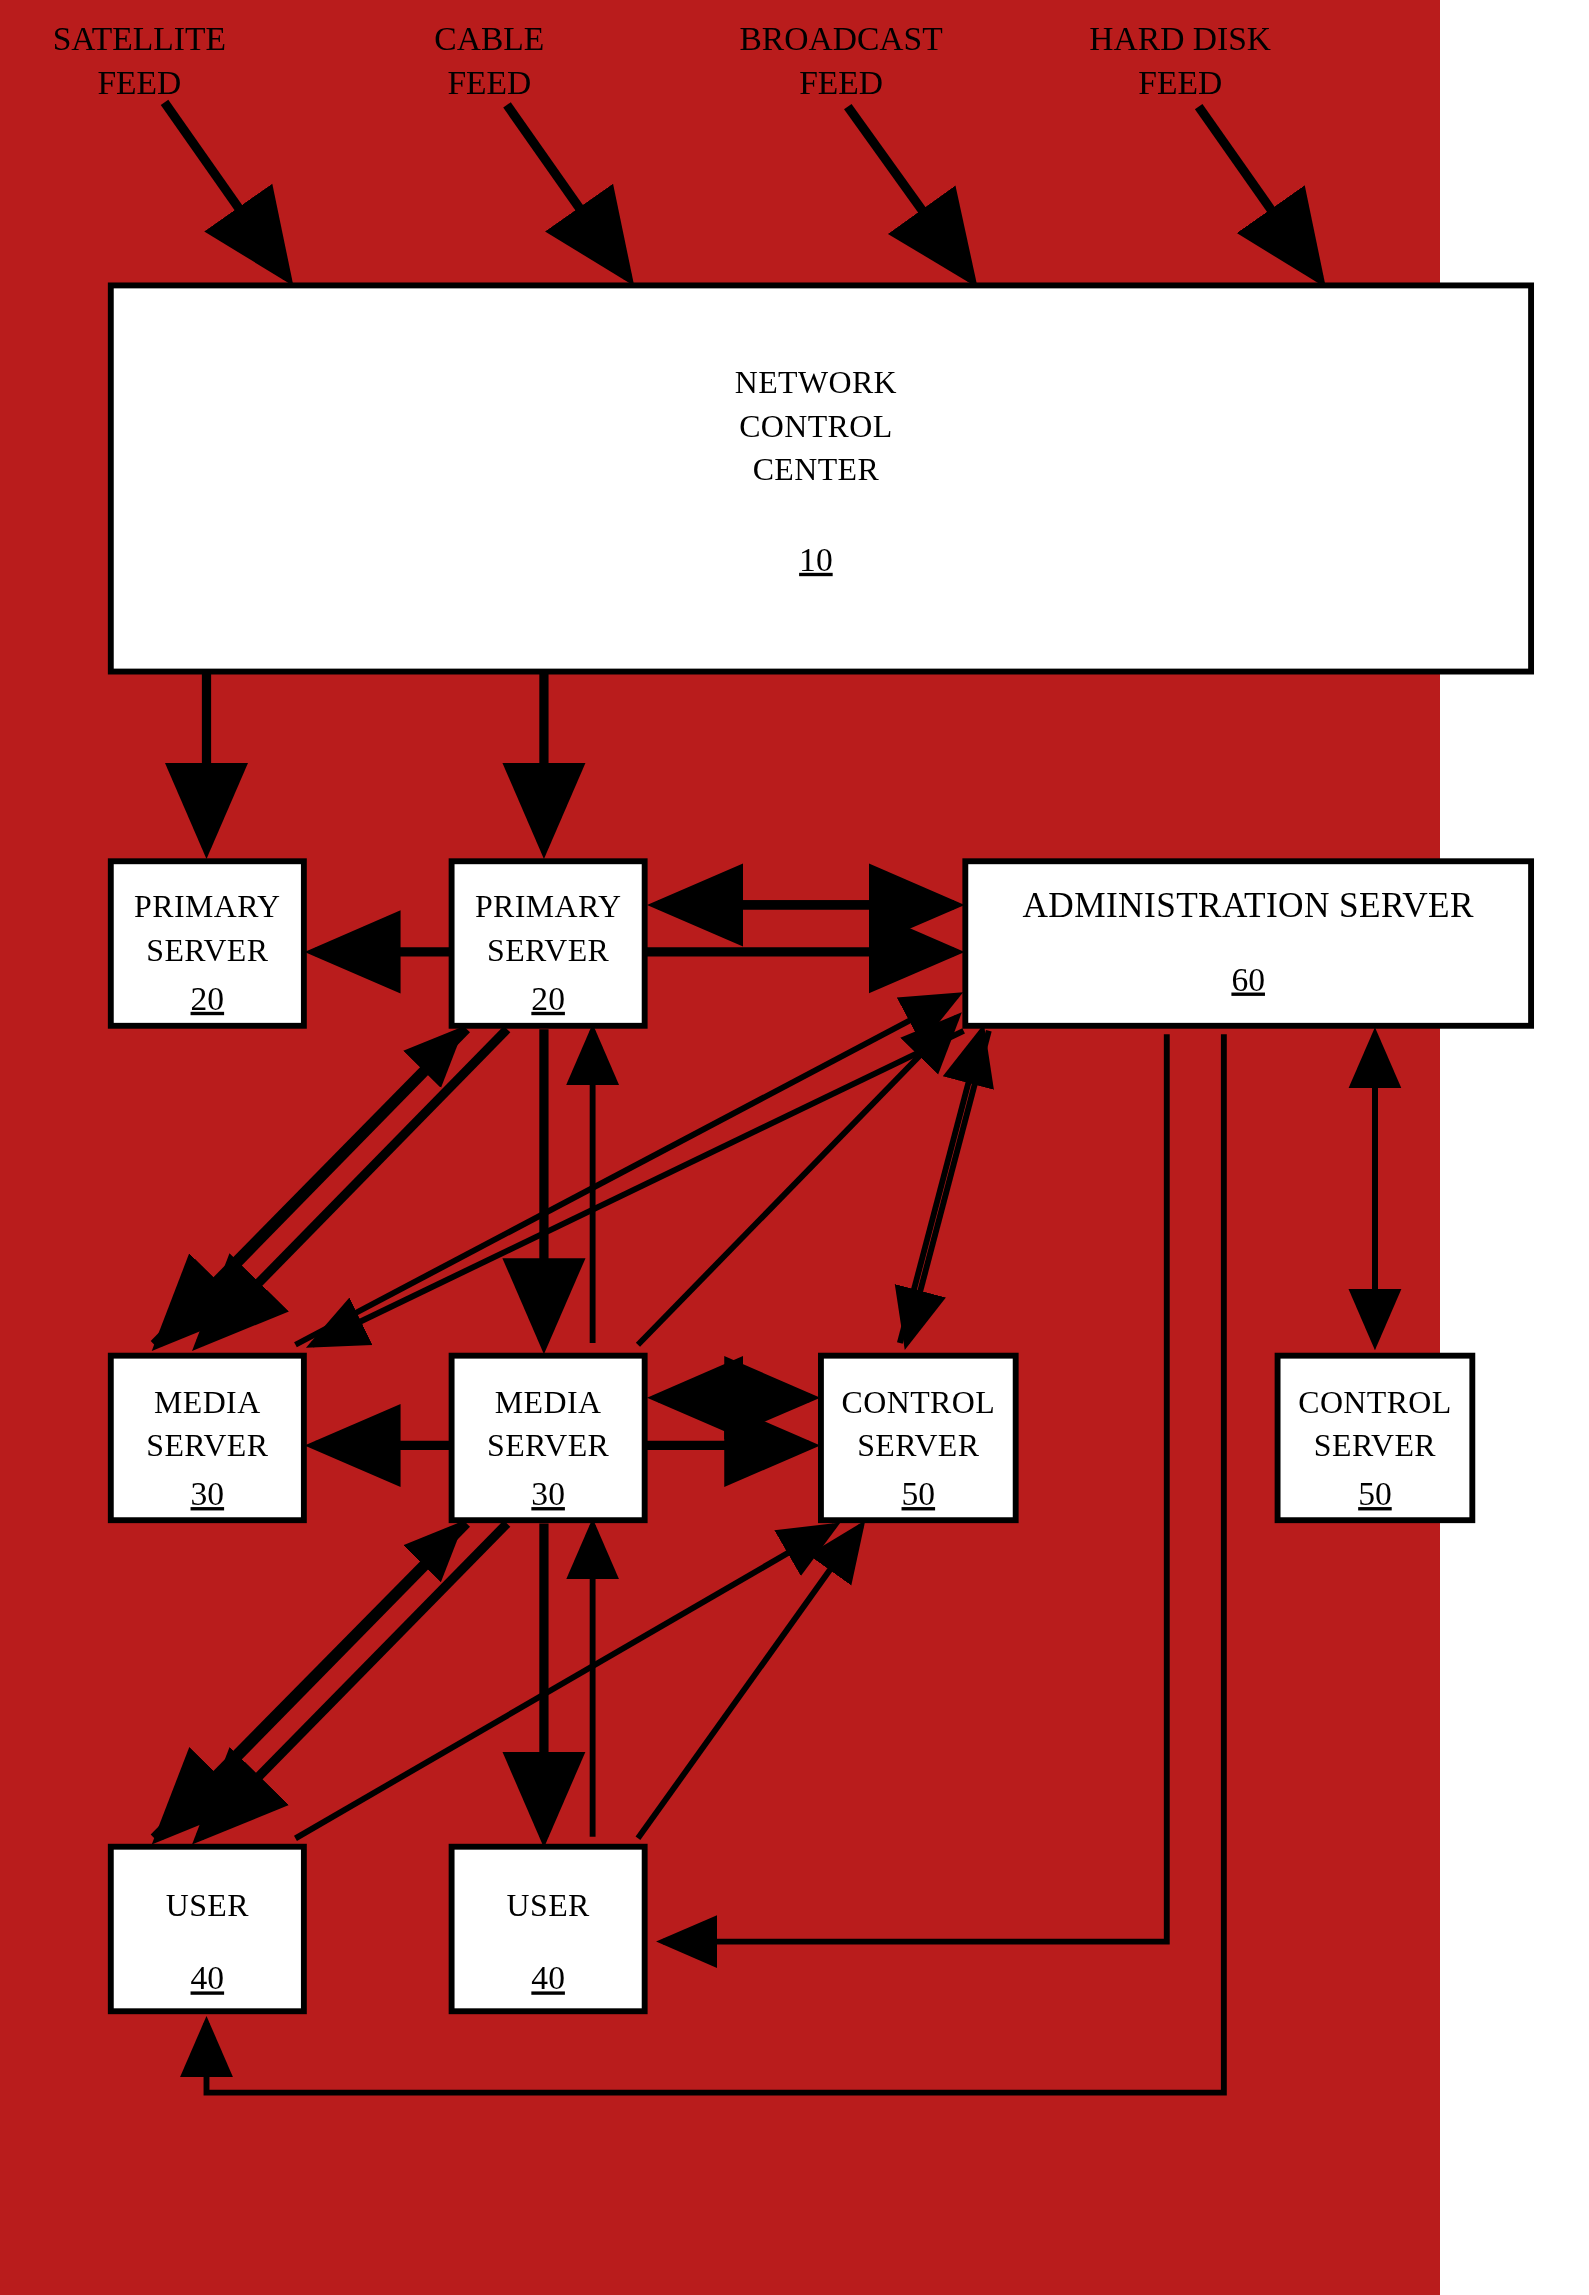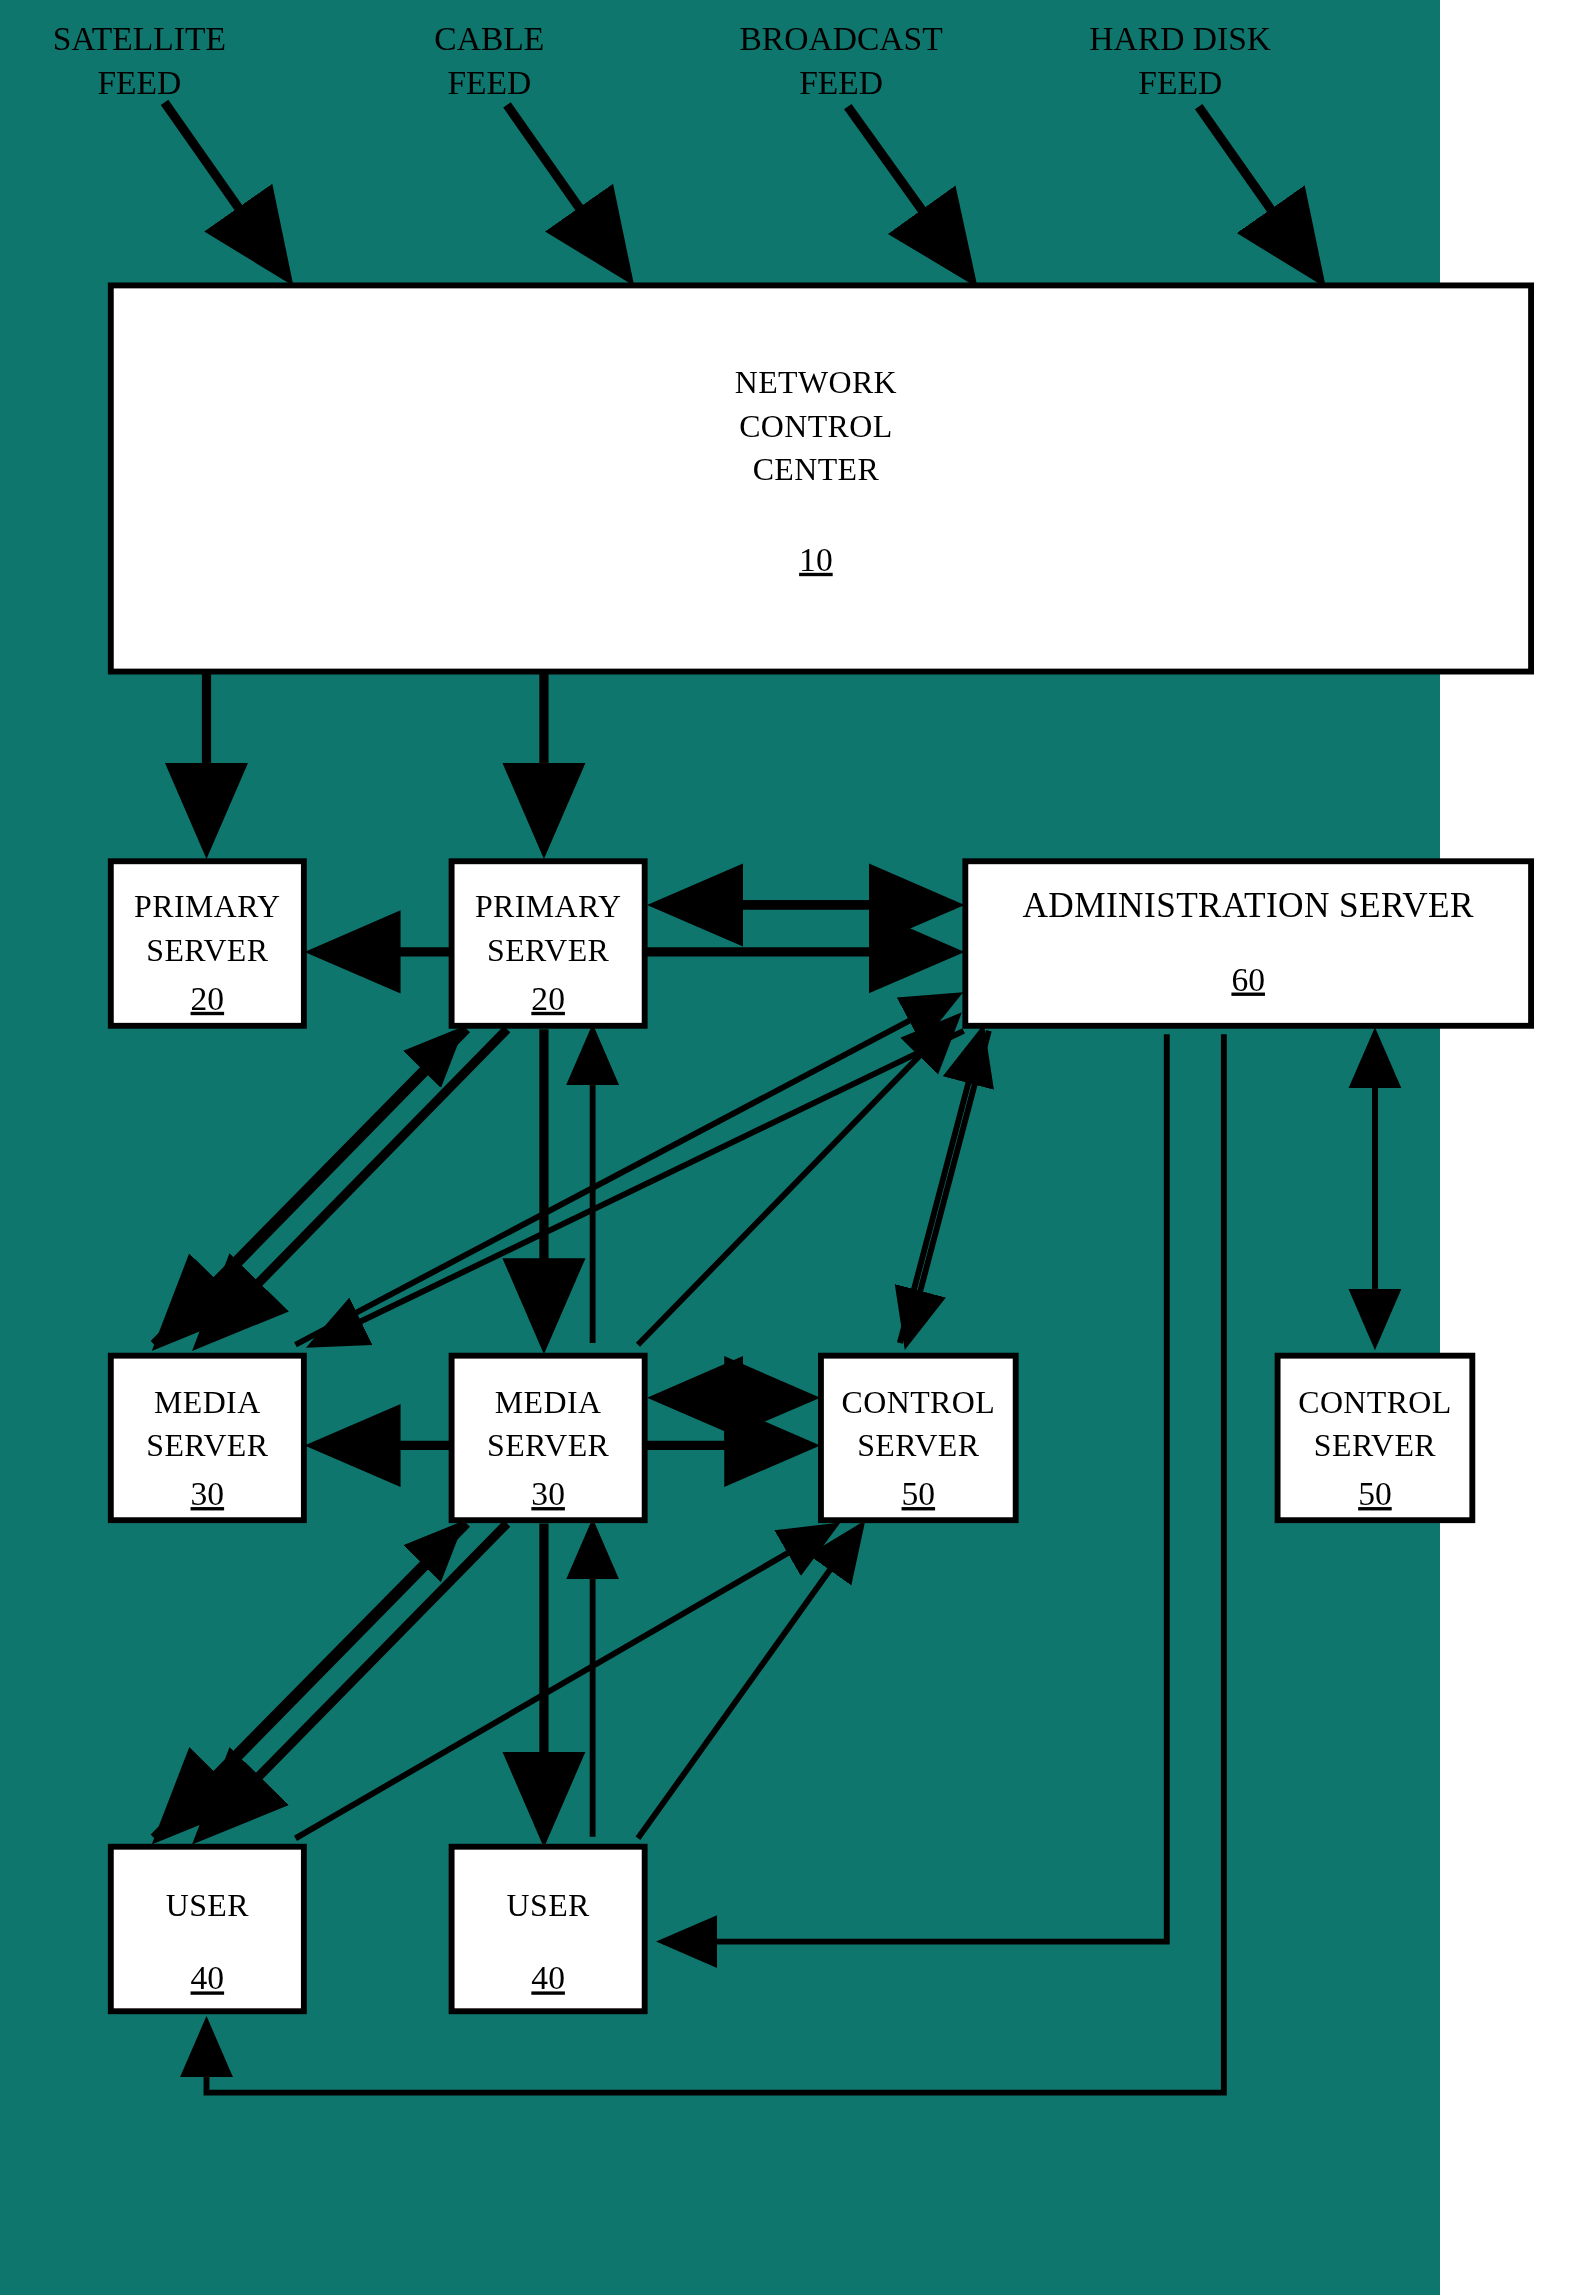--- a/index.html
+++ b/index.html
@@ -1,17 +1,17 @@
 <!DOCTYPE html>
 <html style="font-size:13.4px"><head>
 <meta charset="utf-8">
 <style>
   html,body{margin:0;padding:0;background:#ffffff;}
   body{width:1589px;height:2295px;font-family:"Liberation Serif",serif;}
-  #figure{position:relative;width:1440px;height:2295px;background:#0f766e;}
+  #figure{position:relative;width:1440px;height:2295px;background:#b91c1c;}
   svg#diagram{position:absolute;left:0;top:0;width:1589px;height:2295px;}
   .box-label{font-family:"Liberation Serif",serif;fill:#000;text-anchor:middle;font-size:38px;letter-spacing:0.5px;}
   .box-label.big{font-size:42px;}
   .ref-num{font-family:"Liberation Serif",serif;fill:#000;text-anchor:middle;font-size:40px;text-decoration:underline;}
   .feed-label{font-family:"Liberation Serif",serif;fill:#000;text-anchor:middle;font-size:40px;}
   .bx{fill:#ffffff;stroke:#000000;stroke-width:7;}
   .ln{stroke:#000000;fill:none;}
   .med{stroke-width:7;}
   .thick{stroke-width:11;}
 </style>

